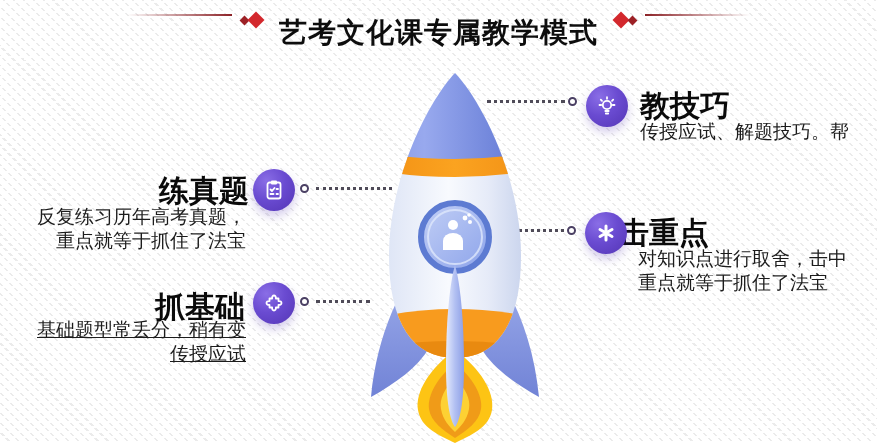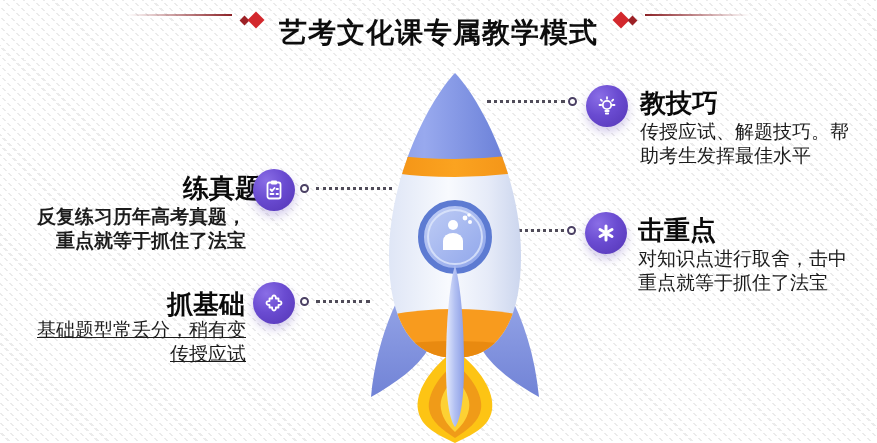--- a/index.html
+++ b/index.html
@@ -18,31 +18,31 @@
   .hline { width:105px; height:2px; }
   .hline.left  { background:linear-gradient(to left,  #8c2227, rgba(140,34,39,0)); }
   .hline.right { background:linear-gradient(to right, #8c2227, rgba(140,34,39,0)); }
   .diamond { display:inline-block; transform:rotate(45deg); }
   .diamond.small { width:7px; height:7px;  background:#9c2126; }
   .diamond.big   { width:12px; height:12px; background:#d3282d; }
   .dgroup { display:flex; align-items:center; gap:2px; }
   .page-title { font-size:28px; font-weight:bold; color:#0d0d0d; letter-spacing:1px; padding:0 8px; }
 
   
-  .item-title { position:absolute; font-size:26px; font-weight:bold; color:#0a0a0a; }
+  .item-title { position:absolute; font-size:30px; font-weight:bold; color:#0a0a0a; }
   .item-desc  { position:absolute; font-size:19px; color:#1c1c1c; line-height:24px;margin-top:8px; }
   .t-right { text-align:right; }
 
-  #title-left-1  { left:16px;   top:171px; width:245px;padding-left:19px; }
-  #desc-left-1   { left:0;   top:197px; width:246px;font-weight:bold; }
+  #title-left-1  { left:4px;   top:171px; width:245px;padding-left:19px; }
+  #desc-left-1   { left:0;   top:197px; width:246px; }
   #title-left-2  { left:0;   top:287px; width:245px; }
   #desc-left-2   { left:0;   top:310px; width:246px;text-decoration:underline; }
   #title-right-1 { left:640px; top:86px;  width:235px; }
   #desc-right-1  { left:640px; top:112px; width:237px; }
-  #title-right-2 { left:638px; top:213px; width:239px; }
+  #title-right-2 { left:619px; top:213px; width:239px; }
   #desc-right-2  { left:638px; top:239px; width:241px; }
 
   
   .icon-circle {
     position:absolute; width:42px; height:42px; border-radius:50%;
     background:radial-gradient(circle at 32% 28%, #8a6ee6 0%, #6a4bd1 45%, #5435b5 100%);
     box-shadow:0 5px 10px rgba(84,53,181,.25);
     display:flex; align-items:center; justify-content:center;
   }
   #icon-left-1  { left:253px; top:169px; }
@@ -114,21 +114,20 @@
     <svg width="24" height="24" viewBox="0 0 24 24" fill="none" stroke="#ffffff" stroke-width="1.8" stroke-linejoin="round">
       <path d="M7.5 7.5 h2.6 c-0.2-2 0.8-3 1.9-3 s2.1 1 1.9 3 H16.5 v2.6 c2-0.2 3 0.8 3 1.9 s-1 2.1-3 1.9 V16.5 h-2.6 c0.2 2-0.8 3-1.9 3 s-2.1-1-1.9-3 H7.5 v-2.6 c-2 0.2-3-0.8-3-1.9 s1-2.1 3-1.9 Z"></path>
     </svg>
   </div>
   <div id="dot-left-2" class="conn-dot"></div>
   <div id="line-left-2" class="conn-line"></div>
 
   <div id="title-right-1" class="item-title">教技巧</div>
   <div id="desc-right-1" class="item-desc">
     <div>传授应试、解题技巧。帮</div>
-    <div>助考生发挥最佳水平</div>
   </div>
   <div id="icon-right-1" class="icon-circle">
     <svg width="24" height="24" viewBox="0 0 24 24" fill="none" stroke="#ffffff" stroke-width="1.8" stroke-linecap="round">
       <circle cx="12" cy="11" r="4.2"></circle>
       <path d="M10.3 17 h3.4 M10.8 19.5 h2.4"></path>
       <path d="M12 3.2 v1.6 M5.8 5.6 l1.2 1.2 M18.2 5.6 l-1.2 1.2 M4.5 11 h1.7 M17.8 11 h1.7"></path>
     </svg>
   </div>
   <div id="dot-right-1" class="conn-dot"></div>
   <div id="line-right-1" class="conn-line"></div>

